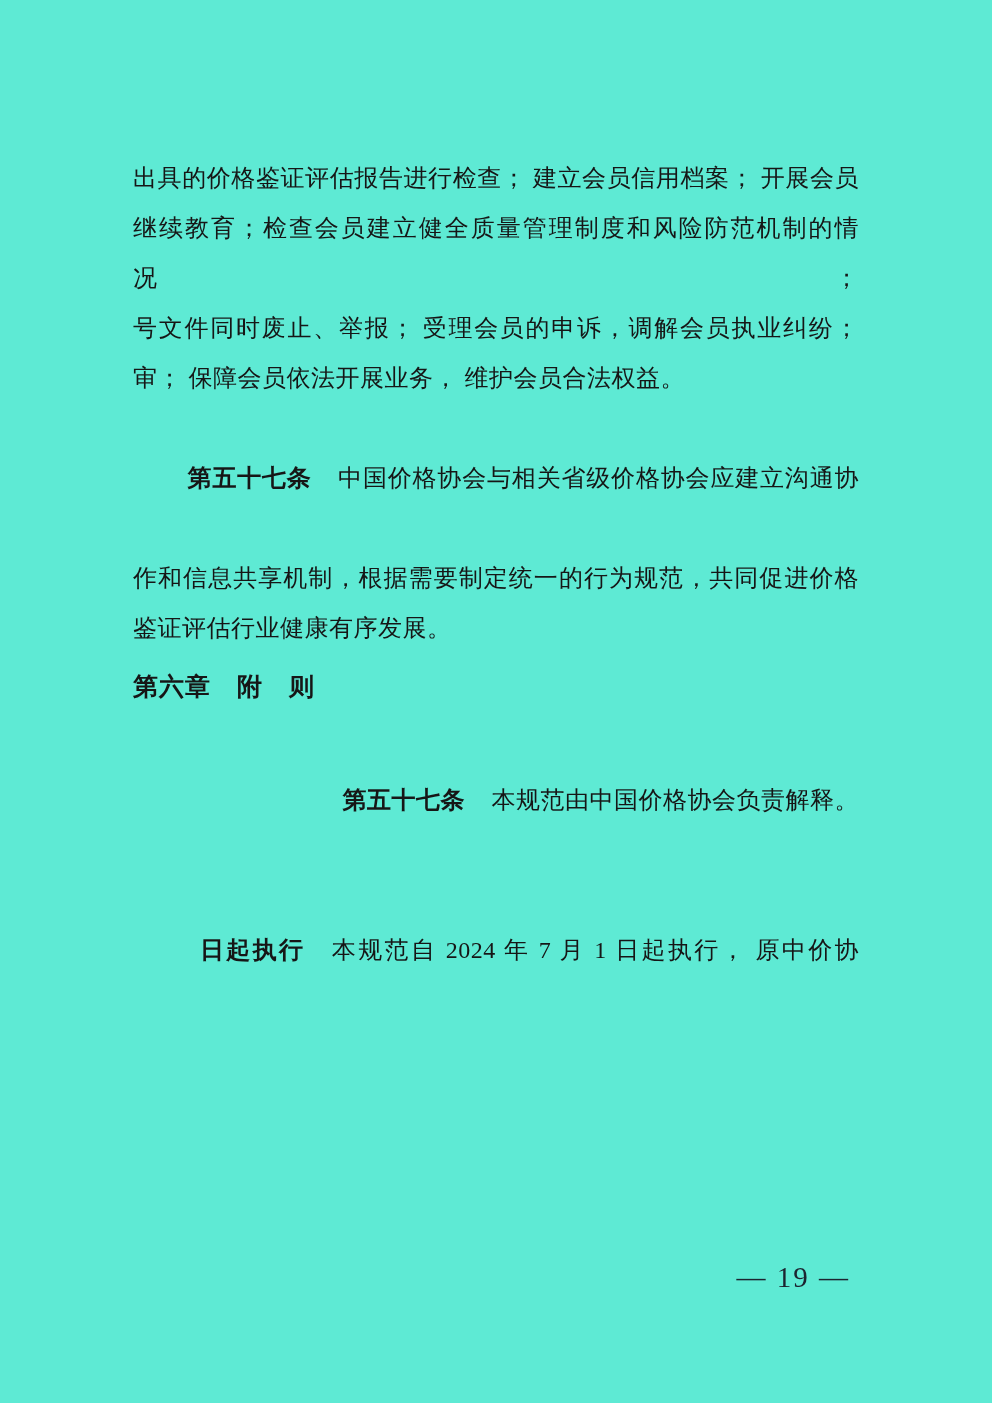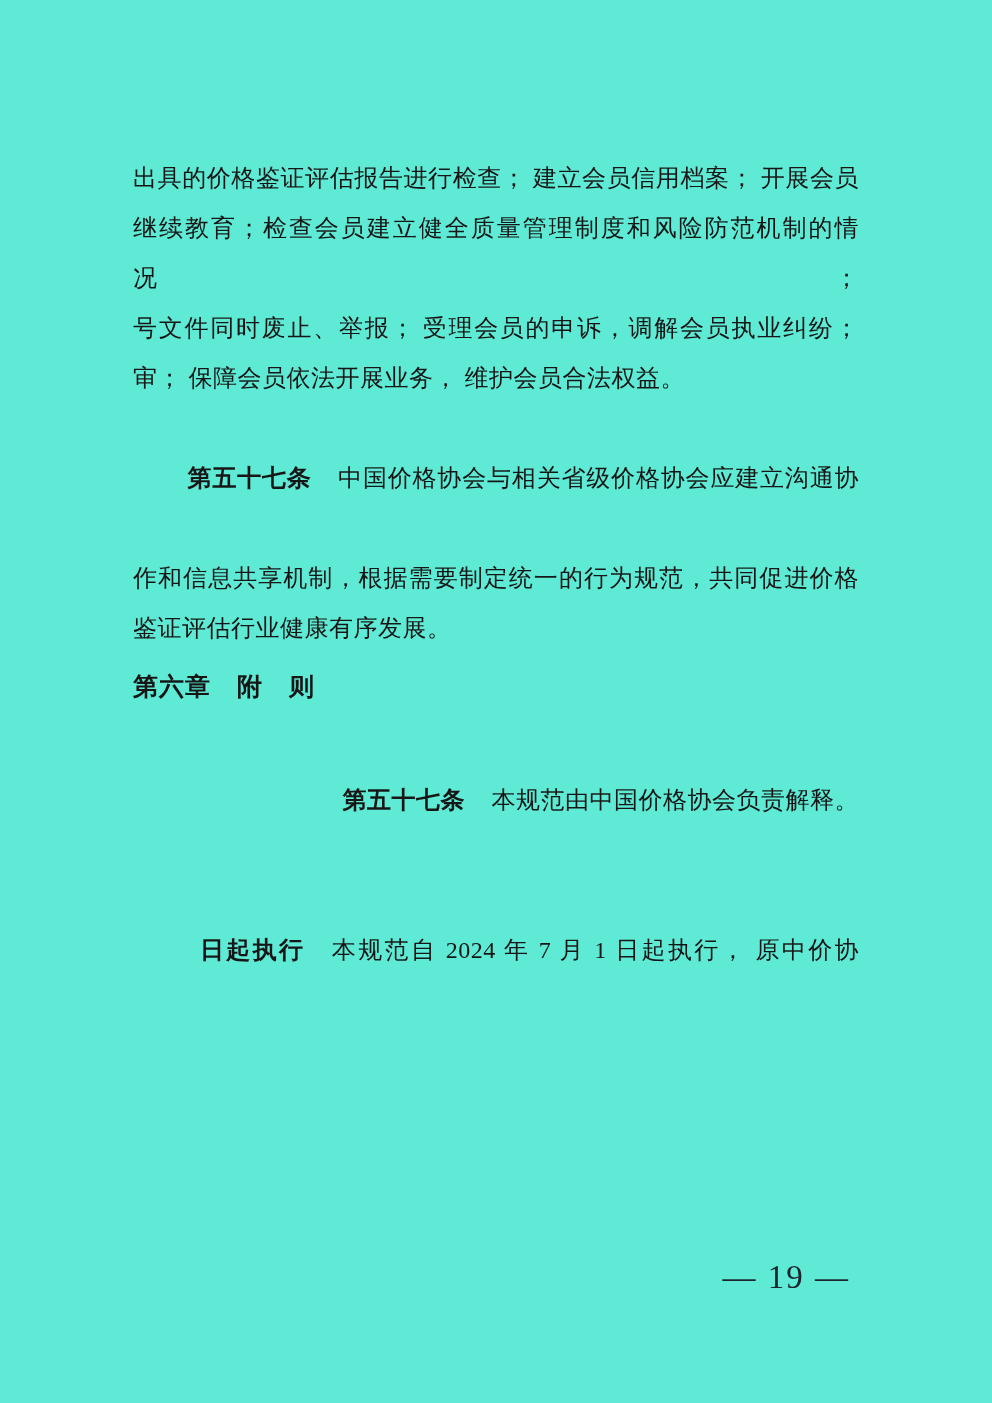--- a/index.html
+++ b/index.html
@@ -51,21 +51,21 @@
     letter-spacing: 1px;
     font-family: "Liberation Serif", "DejaVu Serif", serif;
   }
   .para {
     margin: 0;
   }
   .footer {
     position: absolute;
     top: 1261px;
     right: 142px;
-    font-size: 33px;
+    font-size: 29px;
     line-height: 32px;
     color: #1c2430;
     letter-spacing: 2px;
   }
 </style>
 </head>
 <body>
 
 <div class="page">
   <div class="content">

